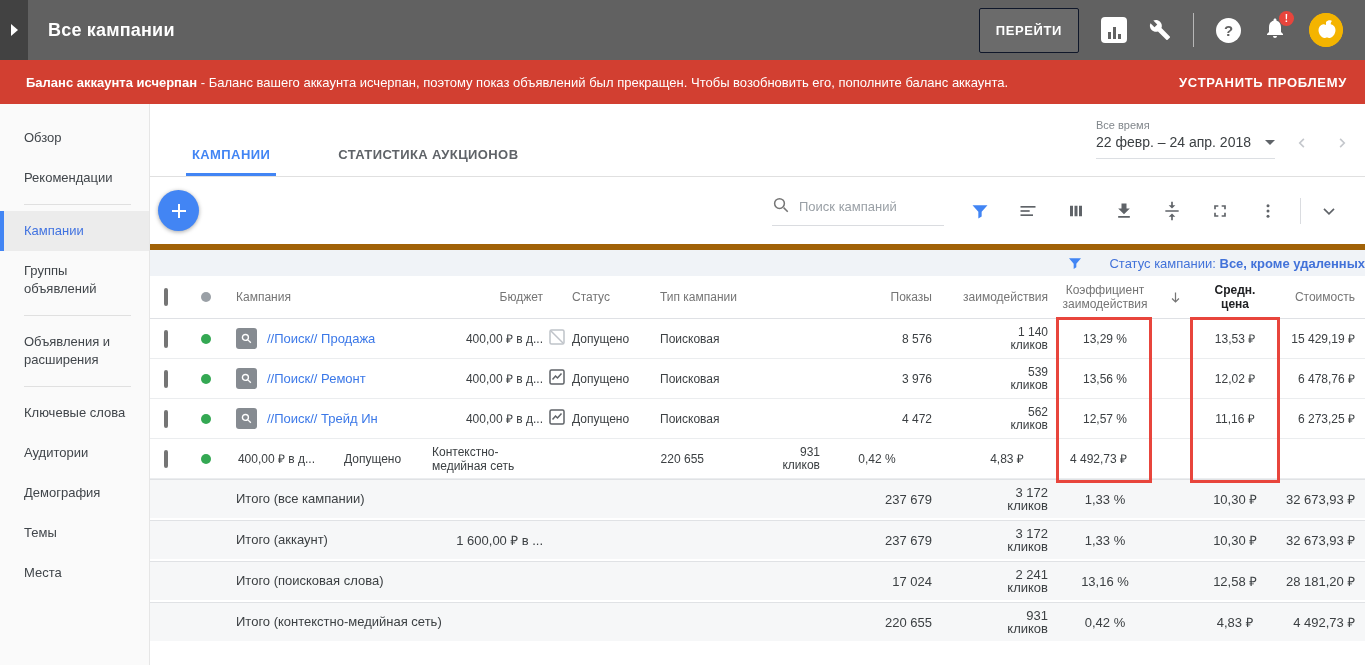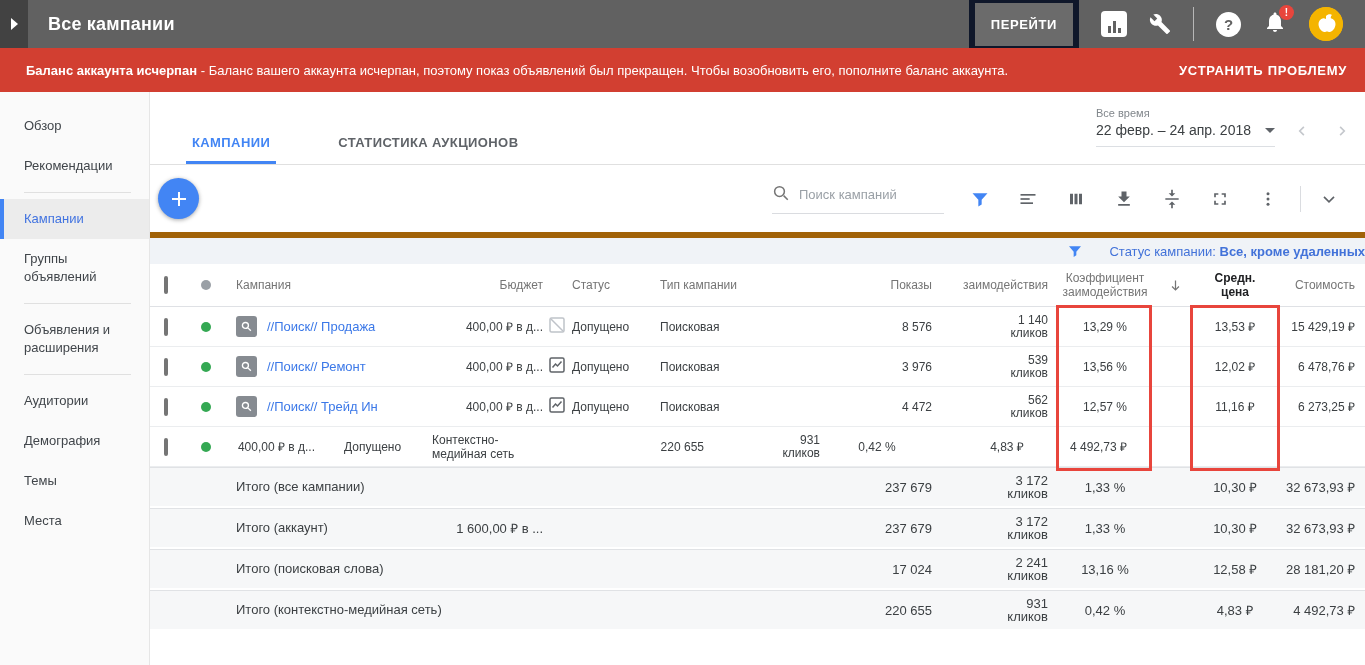--- a/index.html
+++ b/index.html
@@ -1,26 +1,26 @@
 <!DOCTYPE html>
 <html><head>
 <meta charset="utf-8">
 <style>
   * { margin:0; padding:0; box-sizing:border-box; }
   html,body { width:1365px; height:665px; overflow:hidden; }
   body { font-family:"Liberation Sans", sans-serif; background:#fff; color:#3c4043; }
   .app { width:1365px; height:665px; display:flex; flex-direction:column; overflow:hidden; }
 
   
-  .topbar { height:48px; background:#616161; display:flex; align-items:center; flex-shrink:0; }
+  .topbar { height:60px; background:#616161; display:flex; align-items:center; flex-shrink:0; }
   .topbar-strip { width:28px; height:66px; background:#424242; display:flex; align-items:center; justify-content:center; cursor:pointer; }
   .tri-right { width:0; height:0; border-top:6px solid transparent; border-bottom:6px solid transparent; border-left:7px solid #fff; }
   .topbar-title { color:#fff; font-size:18px; font-weight:700; margin-left:20px; letter-spacing:.2px; }
   .topbar-right { margin-left:auto; display:flex; align-items:center; gap:22px; padding-right:22px; }
-  .go-btn { background:#6b6b6b; border:6px solid #0f172a; border-radius:2px; color:#fff; font-size:13px; font-weight:700; letter-spacing:.6px; padding:14px 16px; font-family:inherit; cursor:pointer; }
+  .go-btn { background:#6b6b6b; border:1px solid #0f172a; border-radius:2px; color:#fff; font-size:13px; font-weight:700; letter-spacing:.6px; padding:14px 16px; font-family:inherit; cursor:pointer; }
   .reports-box { width:26px; height:26px; background:#fff; border-radius:4px; display:flex; align-items:flex-end; justify-content:center; gap:2px; padding:4px 5px; cursor:pointer; }
   .reports-box i { display:block; width:3px; background:#616161; }
   .tb-icon { color:#fff; display:flex; align-items:center; cursor:pointer; }
   .tb-divider { width:1px; height:34px; background:rgba(255,255,255,.55); }
   .help-circle { width:25px; height:25px; border-radius:50%; background:#fff; color:#616161; font-weight:700; font-size:15px; display:flex; align-items:center; justify-content:center; cursor:pointer; }
   .bell-wrap { position:relative; cursor:pointer; }
   .bell-badge { position:absolute; top:-5px; right:-7px; width:15px; height:15px; border-radius:50%; background:#e8453c; color:#fff; font-size:10px; font-weight:700; display:flex; align-items:center; justify-content:center; }
   .avatar { width:34px; height:34px; border-radius:50%; background:#f4b400; overflow:hidden; display:flex; align-items:center; justify-content:center; cursor:pointer; }
 
   
@@ -156,20 +156,21 @@
 
     <nav class="sidebar">
       <div class="side-item">Обзор</div>
       <div class="side-item">Рекомендации</div>
       <div class="side-divider"></div>
       <div class="side-item active">Кампании</div>
       <div class="side-item">Группы объявлений</div>
       <div class="side-divider"></div>
       <div class="side-item">Объявления и расширения</div>
       <div class="side-divider"></div>
+      <div class="side-item">Ключевые слова</div>
       <div class="side-item">Аудитории</div>
       <div class="side-item">Демография</div>
       <div class="side-item">Темы</div>
       <div class="side-item">Места</div>
     </nav>
 
     <main class="main">
 
       <div class="tabbar">
         <div class="tabs">

